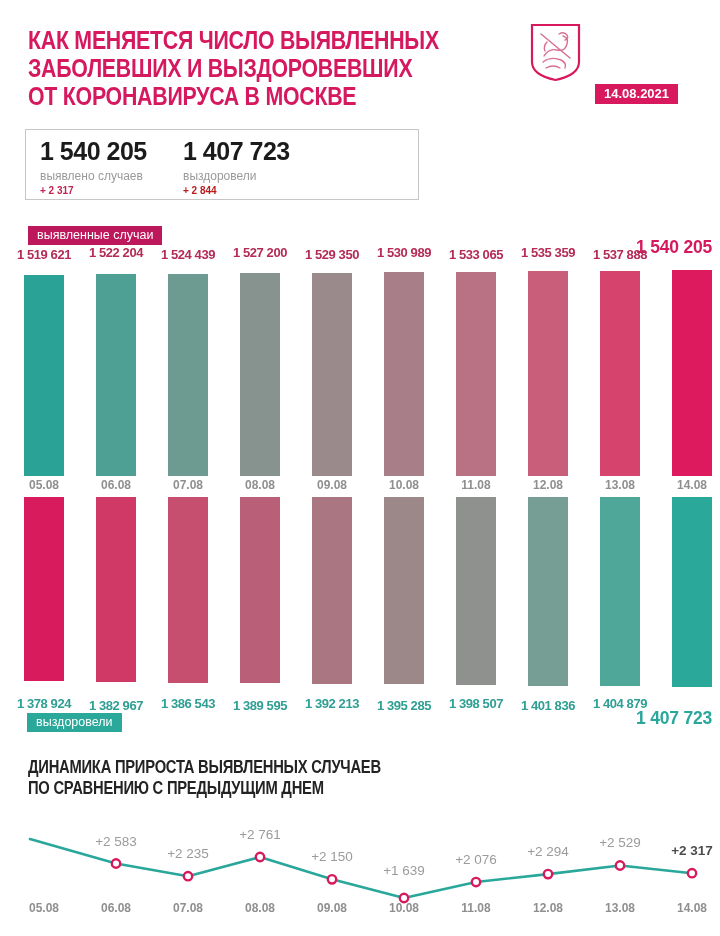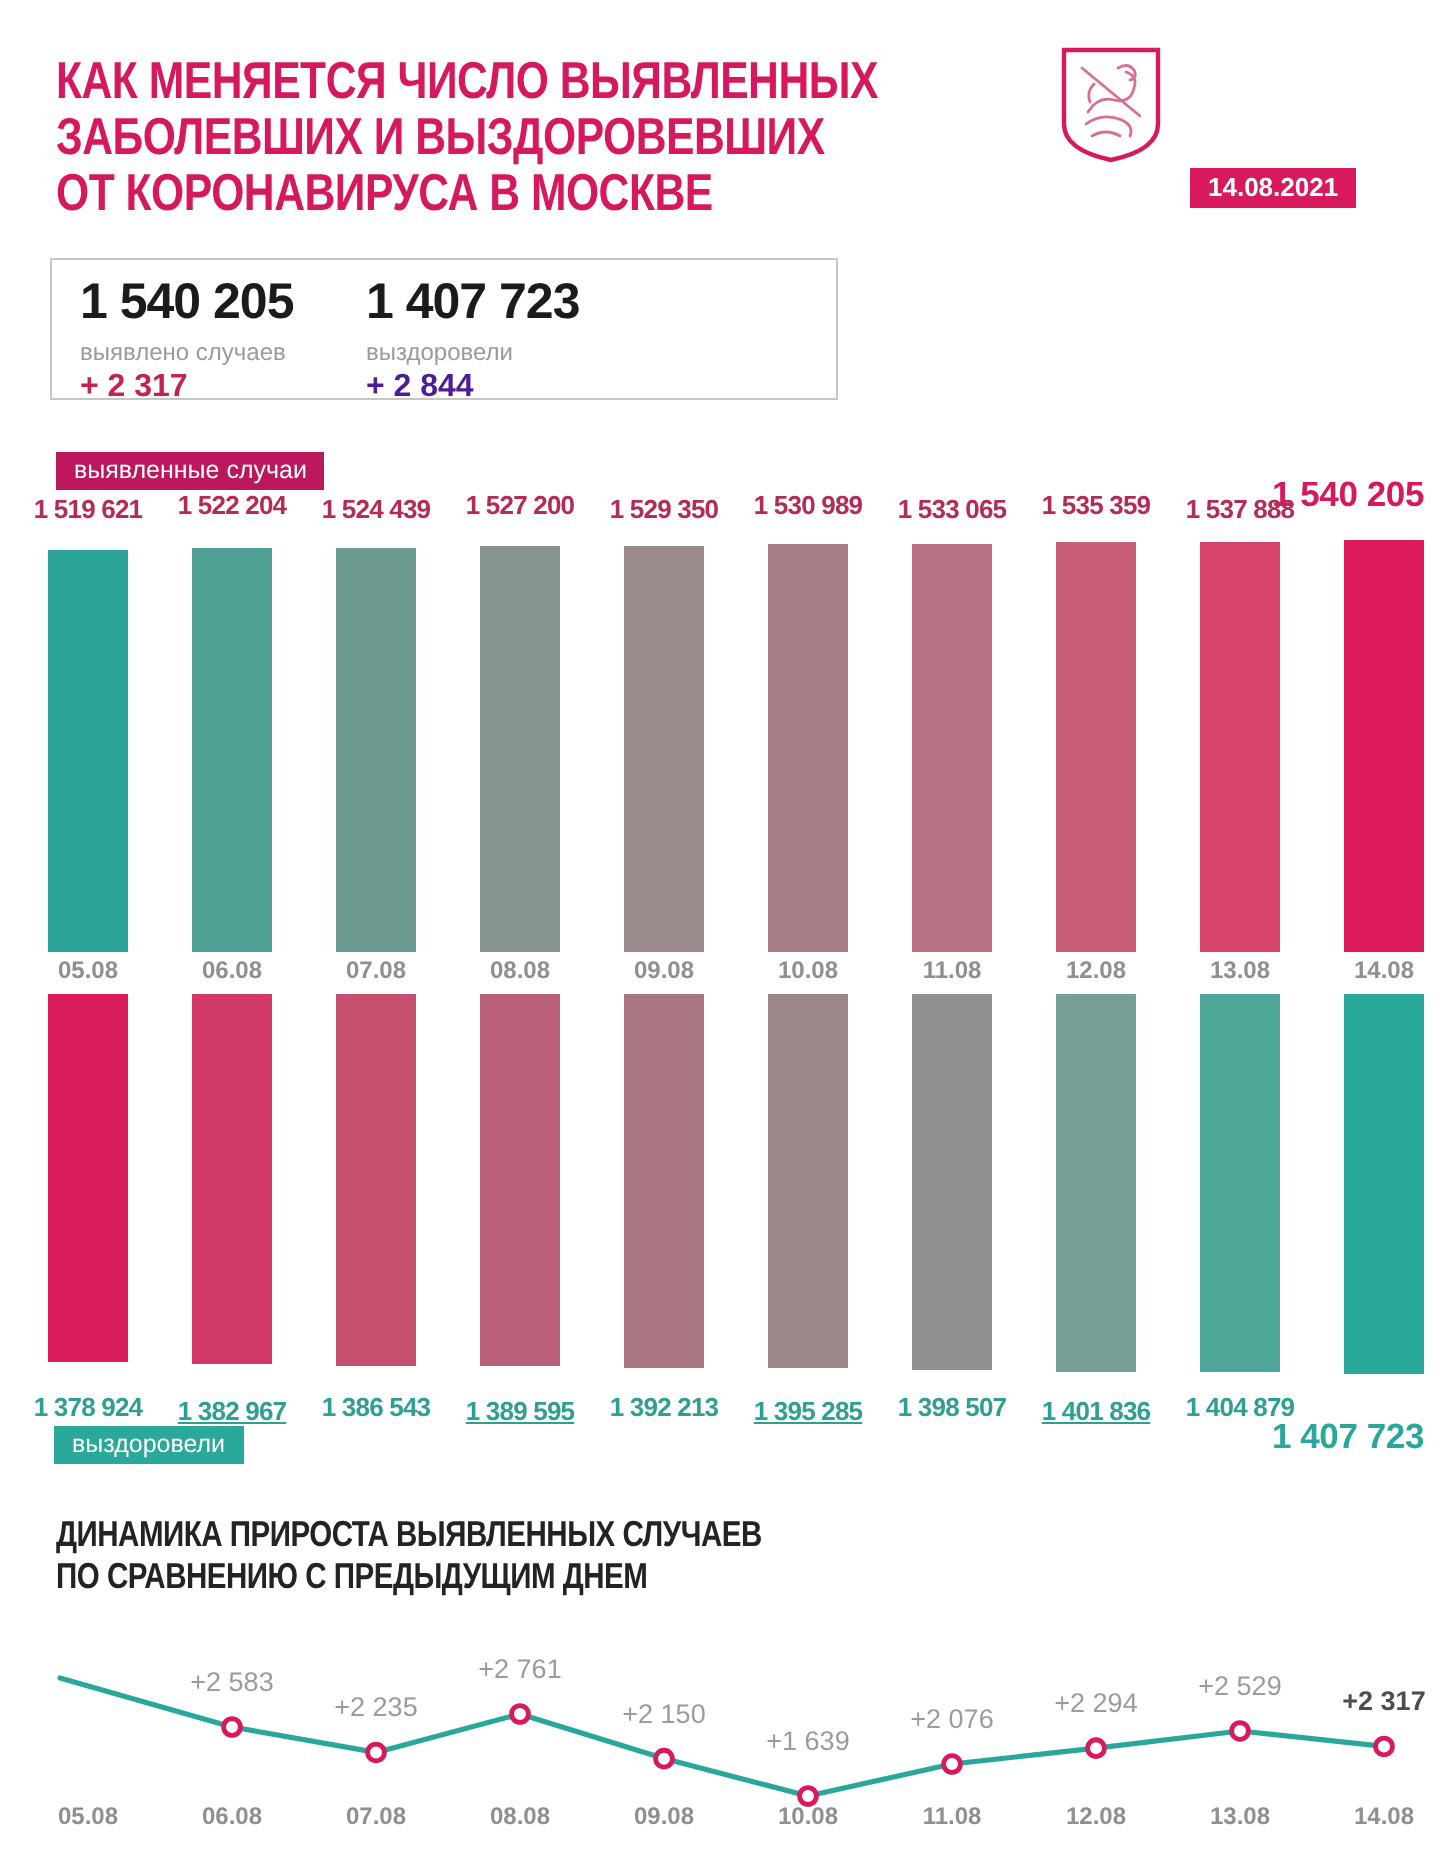--- a/index.html
+++ b/index.html
@@ -19,22 +19,22 @@
   .date-badge { position:absolute; left:595px; top:84px; background:#D8195D; color:#fff;
     font-size:13px; font-weight:bold; padding:2px 9px 3px; }
 
   
   .stats-box { position:absolute; left:25px; top:129px; width:394px; height:71px;
     border:1px solid #c6c6c6; background:#fff; }
   .stat { position:absolute; top:7px; }
   .stat.c0 { left:14px; } .stat.c1 { left:157px; } .stat.c2 { left:301px; }
   .stat-value { font-size:25px; font-weight:bold; color:#1b1b1b; letter-spacing:-0.5px; }
   .stat-label { font-size:12px; color:#9a9a9a; margin-top:3px; }
-  .stat-delta { font-size:16px; font-weight:bold; margin-top:2px; }
-  .delta-pink { color:#C32350; } .delta-teal { color:#4c1d95; }
+  .stat-delta { font-size:10px; font-weight:bold; margin-top:2px; }
+  .delta-pink { color:#C32350; } .delta-teal { color:#b91c1c; }
 
   
   .row { position:absolute; left:8px; width:720px; display:flex; }
   .cell { width:72px; flex:0 0 72px; text-align:center; position:relative; }
 
   .badge { position:absolute; color:#fff; font-size:12.5px; padding:2px 9px 3px; white-space:nowrap; }
   .badge-pink { background:#be185d; left:28px; top:226px; }
   .badge-teal { background:#2AA89A; left:27px; top:713px; }
 
   .big-value { position:absolute; font-size:17.5px; font-weight:bold; letter-spacing:-0.2px; }
@@ -42,21 +42,21 @@
   .big-teal { right:8px; top:708px; color:#2AA79B; }
 
   #top-labels { top:247px; }
   #top-labels .cell { font-size:13px; font-weight:bold; color:#B42B56; letter-spacing:-0.4px; }
   #top-bars   { top:270px; height:206px; align-items:flex-end; }
   #top-dates  { top:478px; }
   .dates .cell { font-size:12px; font-weight:bold; color:#8f8f8f; }
   #bot-bars   { top:497px; align-items:flex-start; height:192px; }
   #bot-labels { top:696px; }
   #bot-labels .cell { font-size:13px; font-weight:bold; color:#2F9E93; letter-spacing:-0.4px; }
-  .up1 { transform:translateY(-2px); } .dn1 { transform:translateY(2px);text-decoration:underline; }
+  .up1 { transform:translateY(-2px); } .dn1 { transform:translateY(2px); }
 
   .bar { width:40px; margin:0 auto; }
 
   
   .line-title { position:absolute; left:28px; top:757px; font-size:18px; line-height:21px;
     font-weight:bold; color:#232323; }
   #line-svg { position:absolute; left:0; top:813px; }
   #line-dates { top:901px; }
 </style>
 </head>

